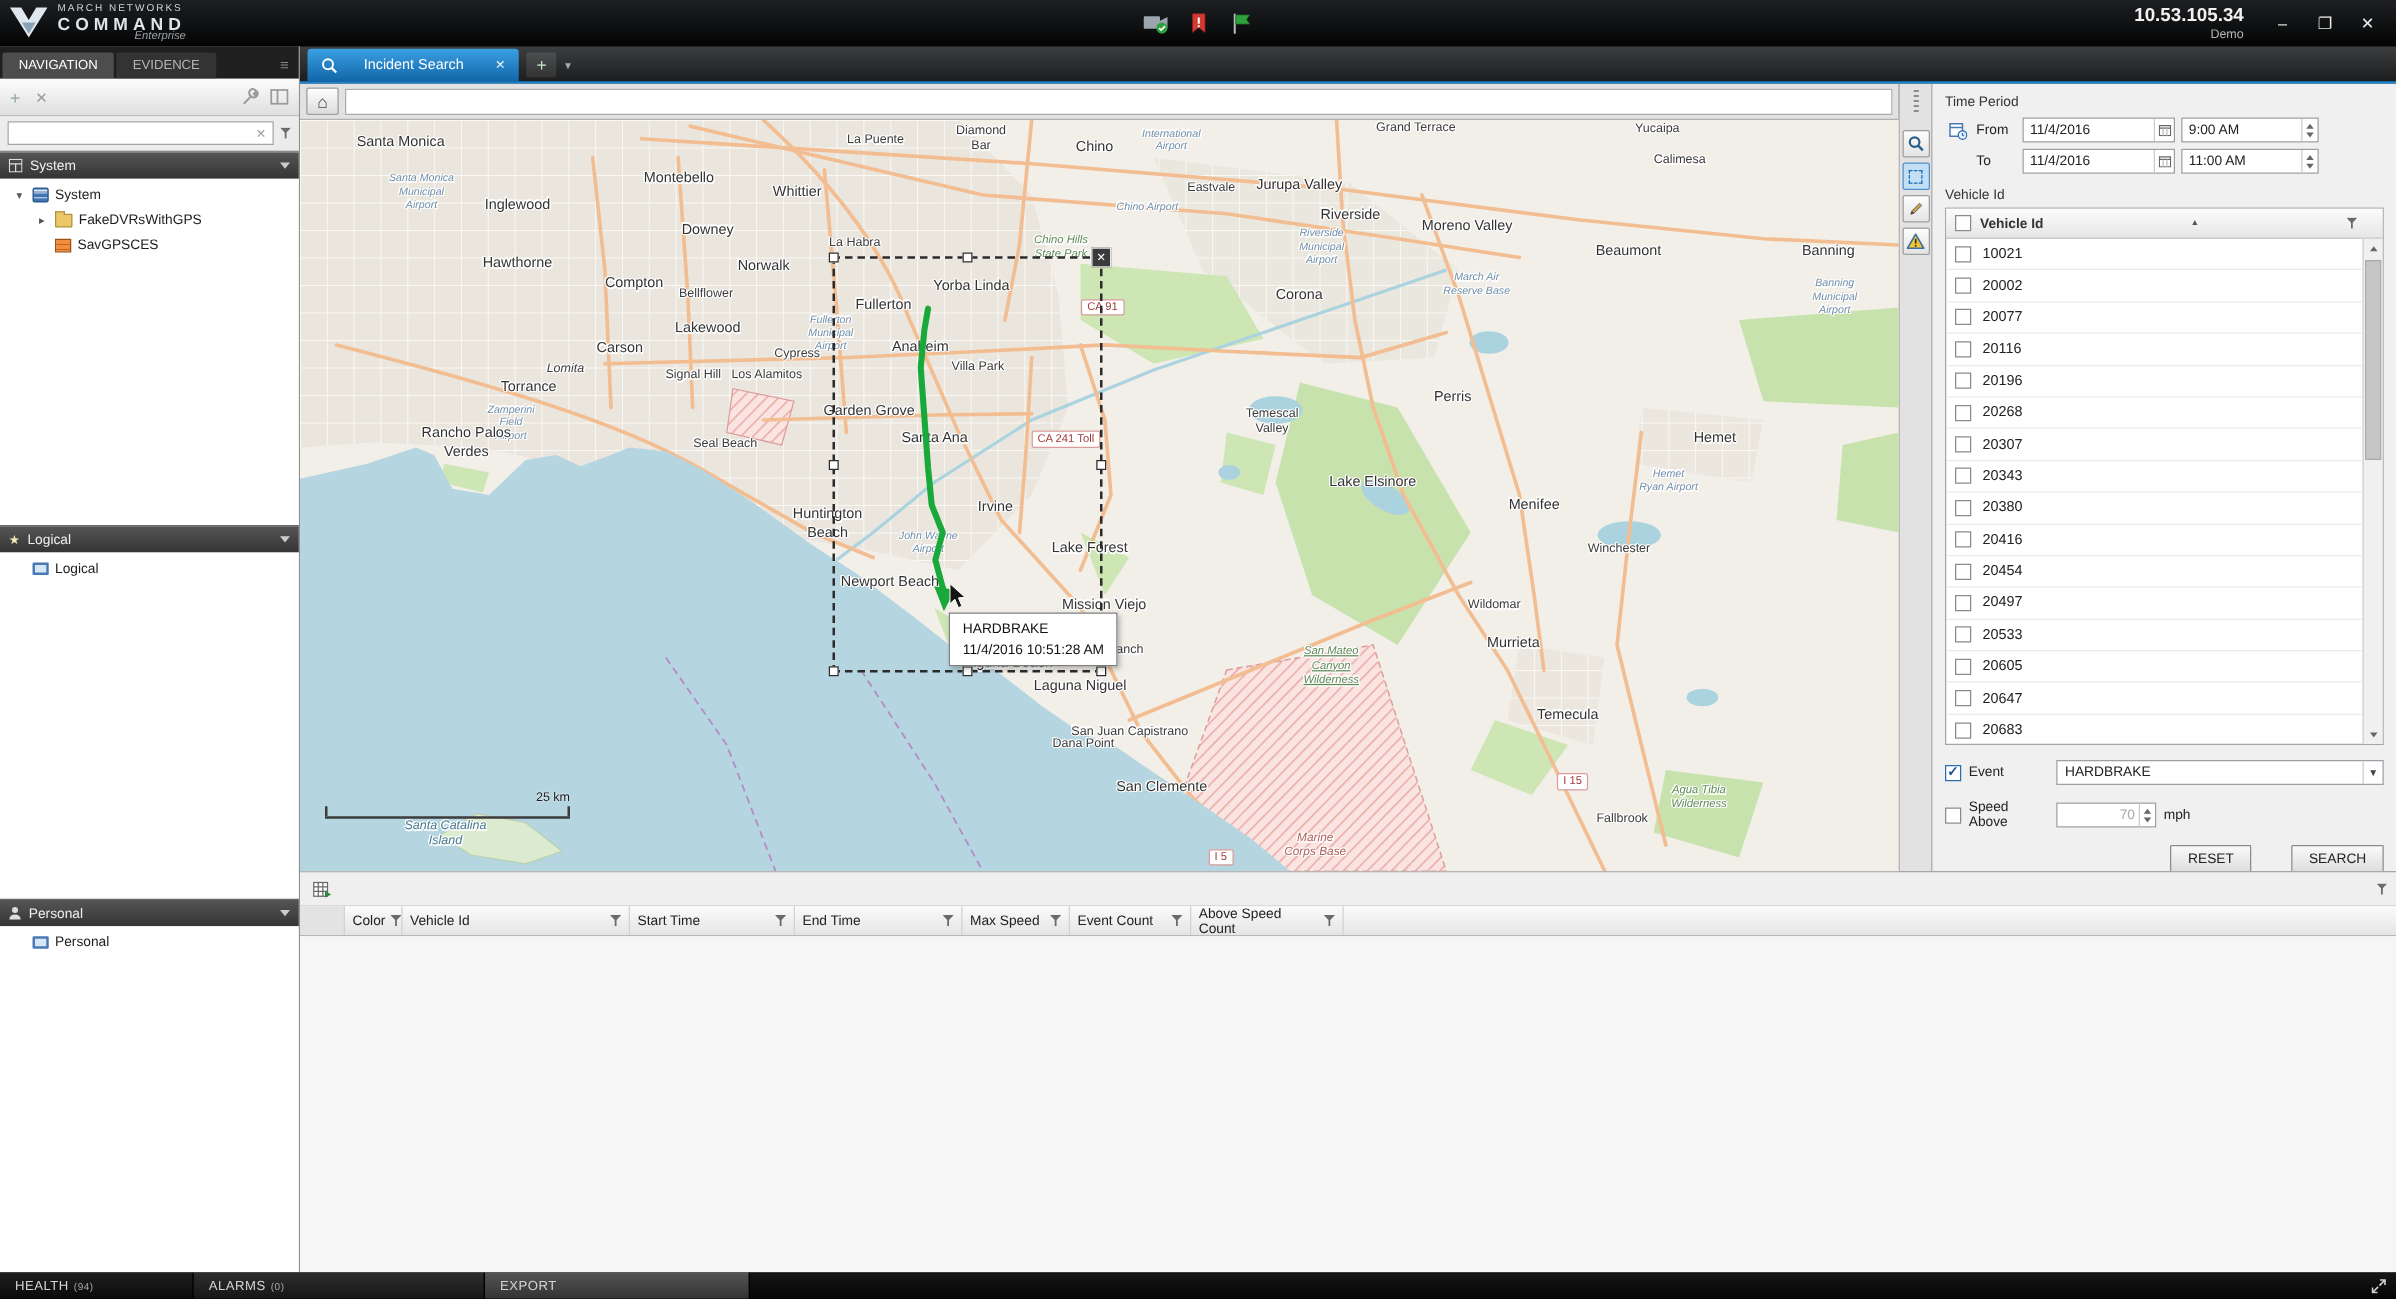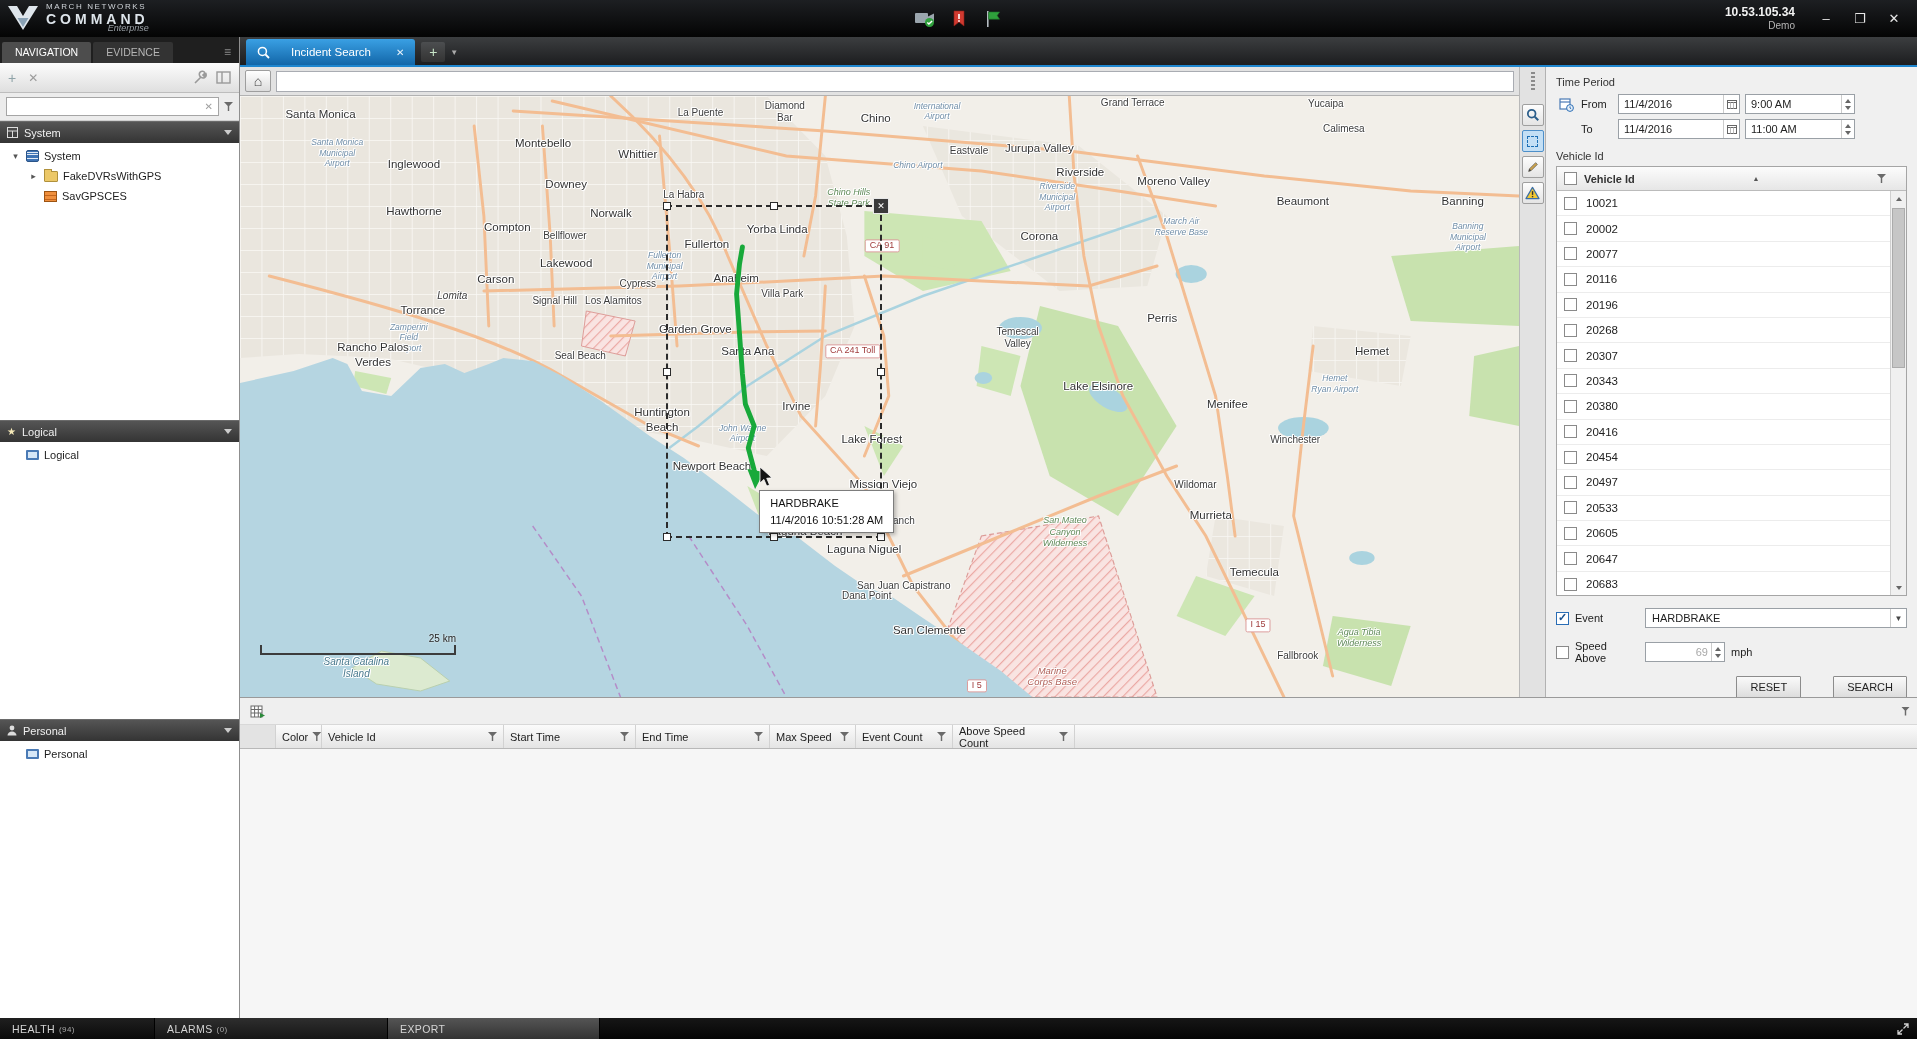--- a/index.html
+++ b/index.html
@@ -12,21 +12,21 @@
   .logo-wrap { display:flex; align-items:center; gap:8px; padding-left:8px; }
   .logo-mark { width:30px; height:26px; }
   .brand { display:flex; flex-direction:column; line-height:1.05; }
   .brand-top { font-size:8px; letter-spacing:1.6px; color:#cfd3d8; }
   .brand-main { font-size:14px; letter-spacing:4px; color:#dde4ea; font-weight:bold; }
   .brand-sub { font-size:9px; font-style:italic; color:#9aa0a6; align-self:flex-end; margin-top:-2px; }
   .tb-center { position:absolute; left:50%; top:0; height:37px; transform:translateX(-50%); display:flex; align-items:center; gap:12px; }
   .tb-ico { width:22px; height:20px; }
   .tb-right { margin-left:auto; display:flex; align-items:center; gap:14px; padding-right:6px; }
   .server { text-align:right; line-height:1.2; }
-  .server-ip { font-size:12px; font-weight:bold; color:#f2f2f2; }
+  .server-ip { font-size:15px; font-weight:bold; color:#f2f2f2; }
   .server-name { font-size:10px; color:#b5b5b5; }
   .winbtns { display:flex; }
   .winbtn { width:34px; height:26px; display:flex; align-items:center; justify-content:center; color:#e8e8e8; font-size:13px; cursor:default; }
 
   
   .statusbar { height:21px; flex:none; display:flex; background:#060606; color:#d5d5d5; font-size:10.5px; letter-spacing:.4px; }
   .seg { display:flex; align-items:center; padding:0 12px; border-right:1px solid #000; background:linear-gradient(#2a2a2a,#101010); }
   .seg-health { width:155px; background:linear-gradient(#1f1f1f,#0a0a0a); }
   .seg-alarms { width:233px; background:linear-gradient(#2e2e2e,#161616); }
   .seg-export { width:212px; background:linear-gradient(#555,#333); }
@@ -466,21 +466,21 @@
                 <span class="mlbl airport" style="left: 39.3%; top: 56.2%;">John Wayne
 Airport</span>
                 <span class="mlbl city" style="left: 49.4%; top: 57%;">Lake Forest</span>
                 <span class="mlbl city" style="left: 77.2%; top: 51.3%;">Menifee</span>
                 <span class="mlbl town" style="left: 82.5%; top: 57.2%;">Winchester</span>
                 <span class="mlbl city" style="left: 36.9%; top: 61.6%;">Newport Beach</span>
                 <span class="mlbl city" style="left: 50.3%; top: 64.6%;">Mission Viejo</span>
                 <span class="mlbl town" style="left: 50.3%; top: 70.7%;">Ladera Ranch</span>
                 <span class="mlbl town" style="left: 74.7%; top: 64.8%;">Wildomar</span>
                 <span class="mlbl city" style="left: 75.9%; top: 69.7%;">Murrieta</span>
-                <span class="mlbl area" style="left: 64.5%; top: 72.6%;">San Mateo
+                <span class="mlbl area" style="left: 64.5%; top: 72.6%; text-decoration: underline;">San Mateo
 Canyon
 Wilderness</span>
                 <span class="mlbl city" style="left: 44.2%; top: 72.3%;">Laguna Beach</span>
                 <span class="mlbl city" style="left: 48.8%; top: 75.4%;">Laguna Niguel</span>
                 <span class="mlbl city" style="left: 79.3%; top: 79.2%;">Temecula</span>
                 <span class="mlbl town" style="left: 51.9%; top: 81.6%;">San Juan Capistrano</span>
                 <span class="mlbl town" style="left: 49%; top: 83.2%;">Dana Point</span>
                 <span class="mlbl city" style="left: 53.9%; top: 88.9%;">San Clemente</span>
                 <span class="mlbl shield" style="left: 79.6%; top: 88.1%;">I 15</span>
                 <span class="mlbl area" style="left: 87.5%; top: 90.1%;">Agua Tibia
@@ -697,21 +697,21 @@
             <span class="dropdown">
               <span class="val">HARDBRAKE</span>
               <span class="dd-btn">▼</span>
             </span>
           </div>
 
           <div class="ev-row">
             <span class="cb"></span>
             <span class="ev-label">Speed Above</span>
             <span class="databox speed-input">
-              <span class="val">69</span>
+              <span class="val">70</span>
               <span class="spinner">
                   <span class="sp-up"></span>
                   <span class="sp-dn"></span>
                 </span>
             </span>
             <span>mph</span>
           </div>
 
           <div class="btn-row">
             <button class="btn">RESET</button>

